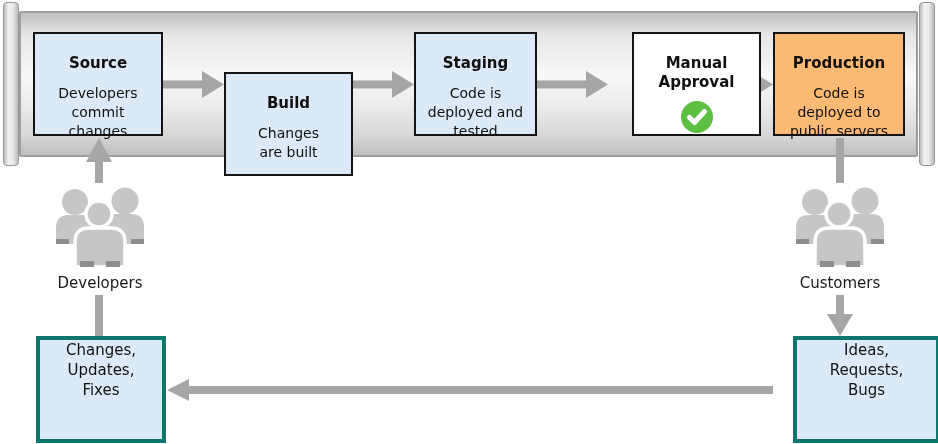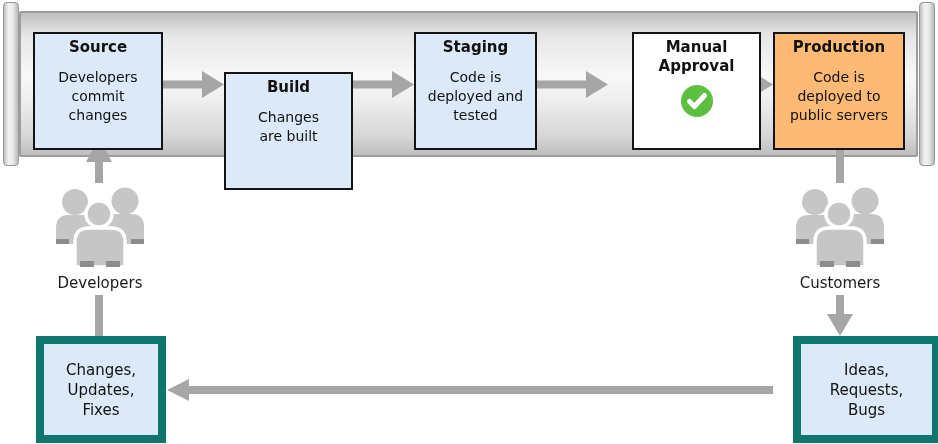--- a/index.html
+++ b/index.html
@@ -25,24 +25,24 @@
     border:1px solid #999;border-radius:4px;
     background:linear-gradient(90deg,#bdbdbd 0%,#f1f1f1 32%,#ebebeb 62%,#b9b9b9 100%);
     z-index:1;
   }
   .pipe-cap.left{left:3px;}
   .pipe-cap.right{left:919px;}
   
   svg.connectors{position:absolute;left:0;top:0;z-index:2;}
   
   .stage{
-    position:absolute;top:32px;height:118px;
+    position:absolute;top:32px;height:104px;
     box-sizing:border-box;border:2px solid #141414;
     background:#dbe9f9;text-align:center;z-index:3;
-    padding-top:4px;
+    padding-top:20px;
   }
   .stage-title{font-weight:bold;font-size:15px;line-height:19px;}
   .stage-desc{margin-top:11px;font-size:14px;line-height:19px;white-space:pre-line;}
   .s-source{left:33px;width:130px;}
   .s-build{left:224px;width:129px;margin-top:40px;}
   .s-staging{left:414px;width:123px;}
   .s-approval{left:632px;width:129px;background:#ffffff;}
   .s-production{left:773px;width:132px;background:#fdba74;}
   .check-wrap{margin-top:8px;}
   
@@ -51,22 +51,22 @@
   .actor-icon.cust{left:794px;}
   .actor-label{
     position:absolute;top:271px;width:120px;height:24px;line-height:24px;
     text-align:center;font-size:15px;background:#ffffff;z-index:3;color:#1a1a1a;
   }
   .actor-label.dev{left:40px;}
   .actor-label.cust{left:780px;}
   
   .fbox{
     position:absolute;top:336px;height:107px;
-    box-sizing:border-box;border:8px solid #0f766e;background:#dbe9f9;
-    display:flex;align-items:center;justify-content:center;
+    box-sizing:border-box;border:4px solid #0f766e;background:#dbe9f9;
+    display:flex;justify-content:center;
     text-align:center;font-size:15px;line-height:20px;white-space:pre-line;
     z-index:3;
   }
   .fb-changes{left:36px;width:130px;}
   .fb-ideas{left:793px;width:147px;}
 </style>
 </head>
 <body>
 
 <div class="canvas">

